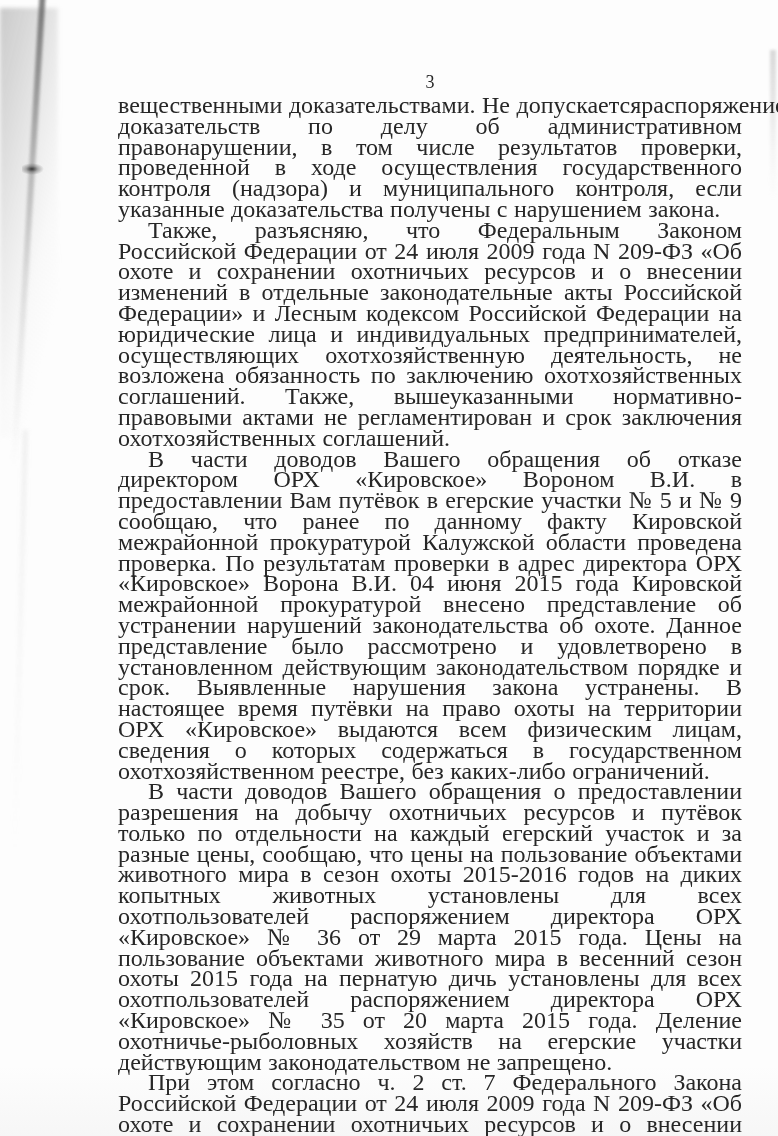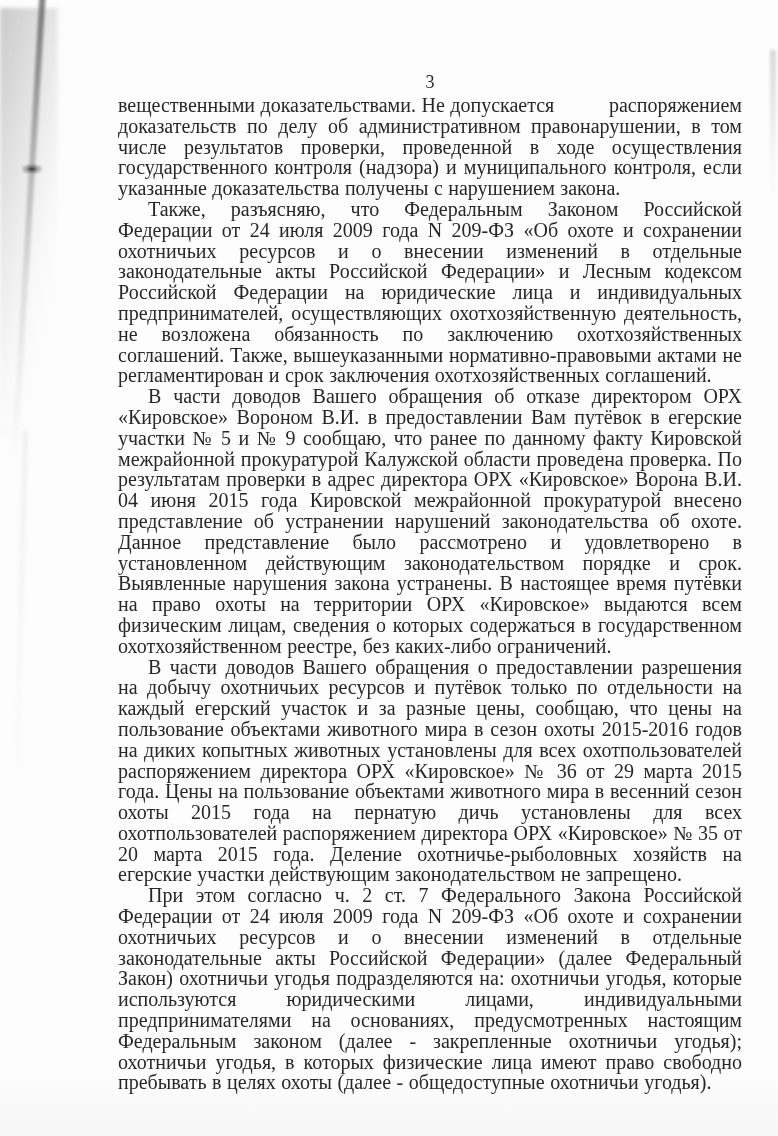--- a/index.html
+++ b/index.html
@@ -77,21 +77,21 @@
     width:624px;
   }
   .page-number{
     text-align:center;
     font-size:18px;
     line-height:21px;
     margin:0 0 2px 0;
   }
   .para{
     margin:0;
-    font-size:20px;
+    font-size:24px;
     line-height:20.8px;
     text-align:justify;
     word-spacing:0.5px;
   }
   .para.indent{text-indent:30px;}
   .first-line{
     display:flex;
     justify-content:space-between;
     white-space:nowrap;
   }

